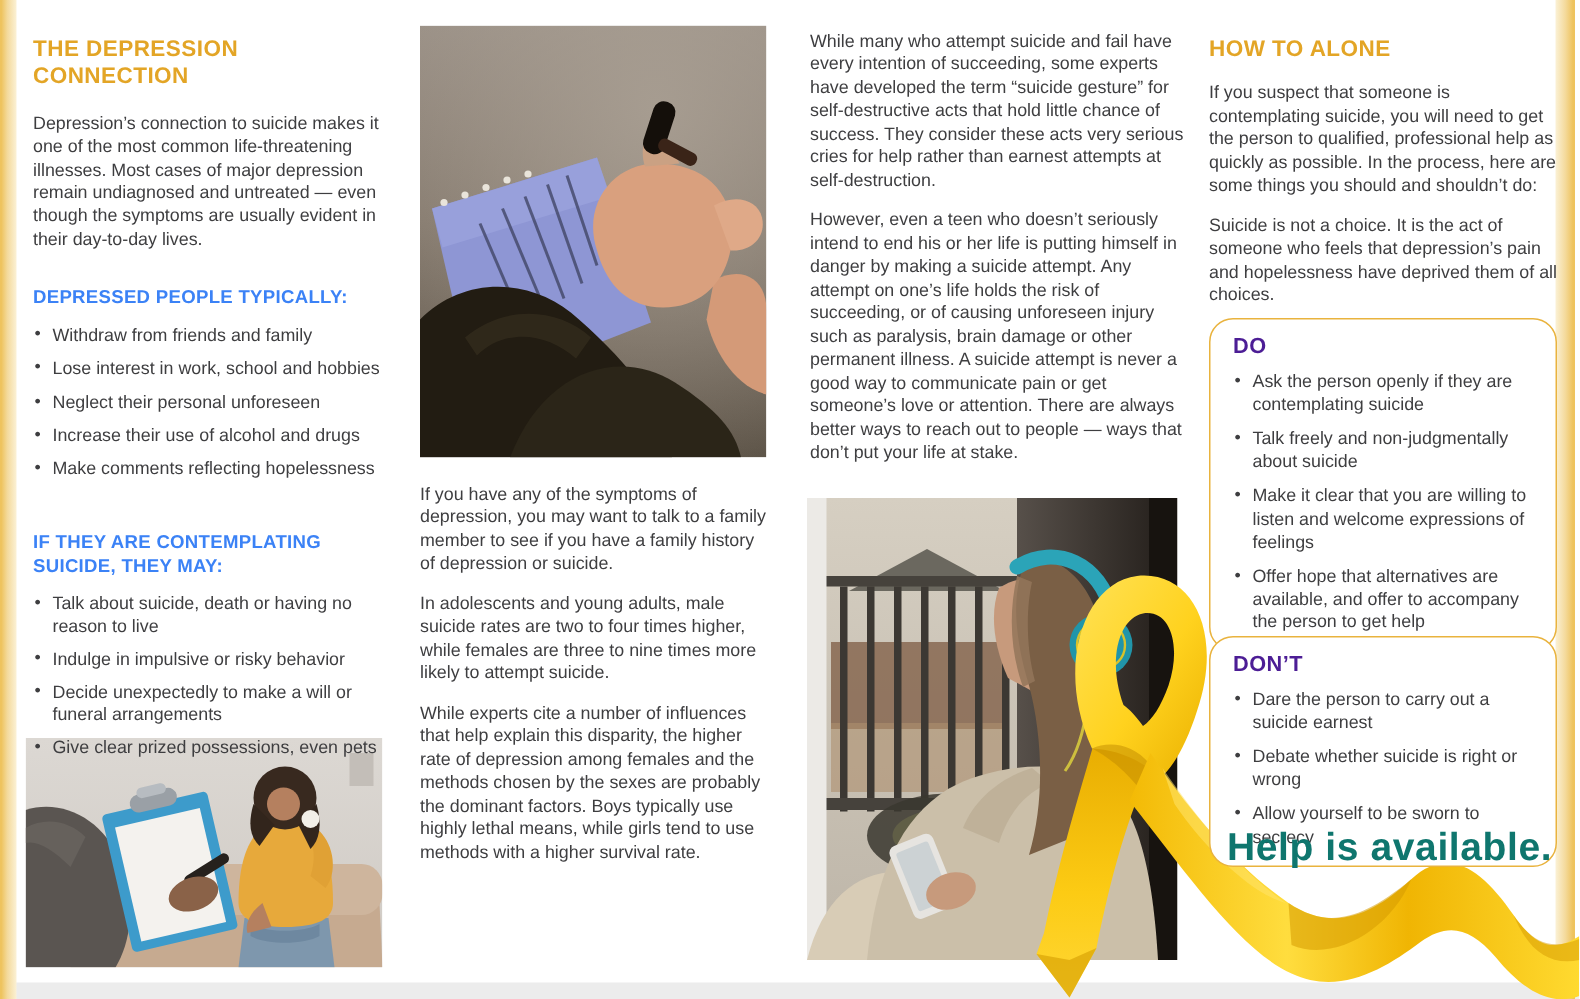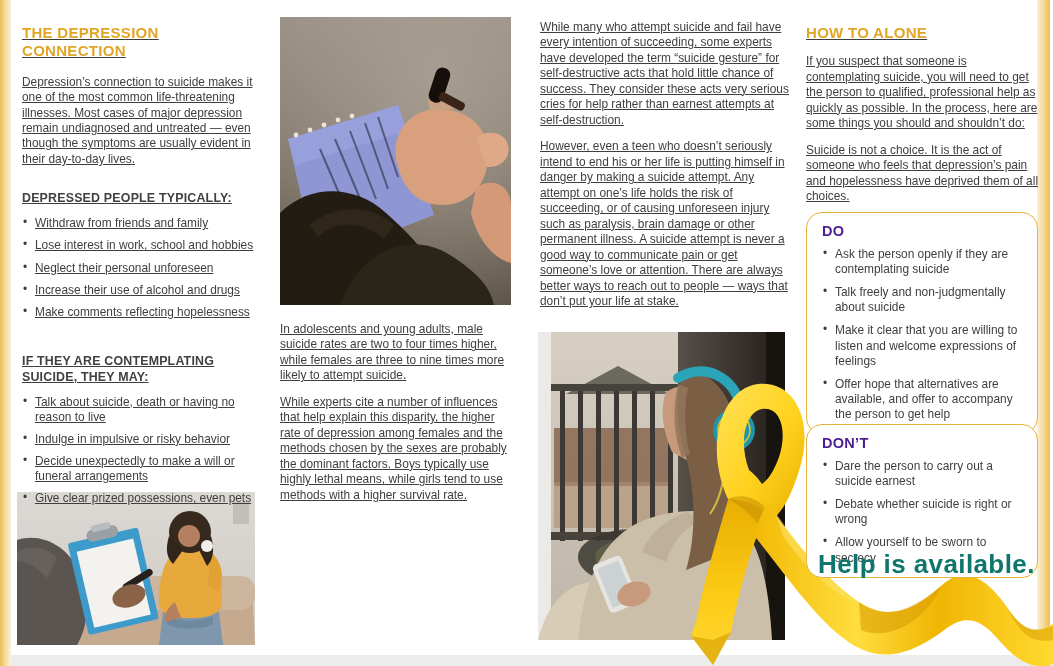--- a/index.html
+++ b/index.html
@@ -9,28 +9,28 @@
   }
   
   .edge-left{position:absolute;left:0;top:0;width:11px;height:666px;z-index:1;
     background:linear-gradient(to right,#eec35e 8%,#f4da9c 45%,#fbf1d6 100%);}
   .edge-right{position:absolute;right:3px;top:0;width:13px;height:666px;z-index:1;
     background:linear-gradient(to left,#eec35e 10%,#f4da9c 50%,#fbf1d6 100%);}
   .bottom-bar{position:absolute;left:0;bottom:0;width:1053px;height:11px;background:#ececec;z-index:0;}
 
   
   .col-title{font-size:15px;font-weight:700;color:#e3a526;line-height:1.22;letter-spacing:.3px;margin:0 0 14px;}
-  .sub{font-size:12.4px;font-weight:700;color:#404040;line-height:1.28;margin:0 0 9px;letter-spacing:.2px;}
+  .sub{font-size:12.4px;font-weight:700;color:#3b82f6;line-height:1.28;margin:0 0 9px;letter-spacing:.2px;}
   p.body{font-size:11.9px;line-height:1.3;margin:0 0 11px;color:#3e3e40;}
   ul.blist{list-style:none;margin:0 0 20px;padding:0;font-size:11.9px;line-height:1.27;color:#3e3e40;}
   ul.blist li{position:relative;padding-left:13px;margin-bottom:7px;}
   ul.blist li::before{content:"\2022";position:absolute;left:1px;top:-1px;}
 
   
-  .panel{position:absolute;z-index:2;text-decoration:underline;}
+  .panel{position:absolute;z-index:2;}
   #panel1{left:22px;top:24px;width:238px;}
   #panel1 .col-title{width:180px;}
   #panel1 .intro{margin-bottom:10px;}
   #panel1 .gap{height:14px;}
   #panel2-text{left:280px;top:322px;width:234px;}
   #panel2-text .col-title{margin-top:24px;width:230px;}
   #panel3-text{left:540px;top:20px;width:250px;}
   #panel4{left:806px;top:24px;width:233px;}
   #panel4 .col-title{margin-bottom:12px;}
 
@@ -159,20 +159,21 @@
       <path d="M196,120 C210,112 225,116 228,128 C231,141 221,151 207,150 Z" fill="#dfa988"></path>
       <path d="M150,94 C146,82 150,70 160,66 L173,92 Z" fill="#caa183"></path>
       <rect x="152" y="50" width="15" height="36" rx="7" fill="#140f0a" transform="rotate(18 159 68)"></rect>
       <rect x="158" y="80" width="28" height="9" rx="4" fill="#3a2418" transform="rotate(28 172 84)"></rect>
       <path d="M0,288 L0,196 C30,166 76,168 106,196 C142,228 160,252 168,288 Z" fill="#221c12"></path>
       <path d="M60,288 C82,230 132,214 170,238 C198,256 210,270 214,288 Z" fill="#2b2518"></path>
       <path d="M30,208 C56,186 92,188 114,208 L104,222 C84,204 56,202 38,220 Z" fill="#332c1d" opacity=".8"></path>
     </svg>
   </div>
   <div class="panel" id="panel2-text">
+    <p class="body">If you have any of the symptoms of depression, you may want to talk to a family member to see if you have a family history of depression or suicide.</p>
     <p class="body">In adolescents and young adults, male suicide rates are two to four times higher, while females are three to nine times more likely to attempt suicide.</p>
     <p class="body">While experts cite a number of influences that help explain this disparity, the higher rate of depression among females and the methods chosen by the sexes are probably the dominant factors. Boys typically use highly lethal means, while girls tend to use methods with a higher survival rate.</p>
   </div>
 
   <div class="panel" id="panel3-text">
     <p class="body">While many who attempt suicide and fail have every intention of succeeding, some experts have developed the term “suicide gesture” for self-destructive acts that hold little chance of success. They consider these acts very serious cries for help rather than earnest attempts at self-destruction.</p>
     <p class="body">However, even a teen who doesn’t seriously intend to end his or her life is putting himself in danger by making a suicide attempt. Any attempt on one’s life holds the risk of succeeding, or of causing unforeseen injury such as paralysis, brain damage or other permanent illness. A suicide attempt is never a good way to communicate pain or get someone’s love or attention. There are always better ways to reach out to people — ways that don’t put your life at stake.</p>
   </div>
   <div class="photo" id="photo-teen">
     <svg viewBox="0 0 247 308" preserveAspectRatio="none" aria-hidden="true">

